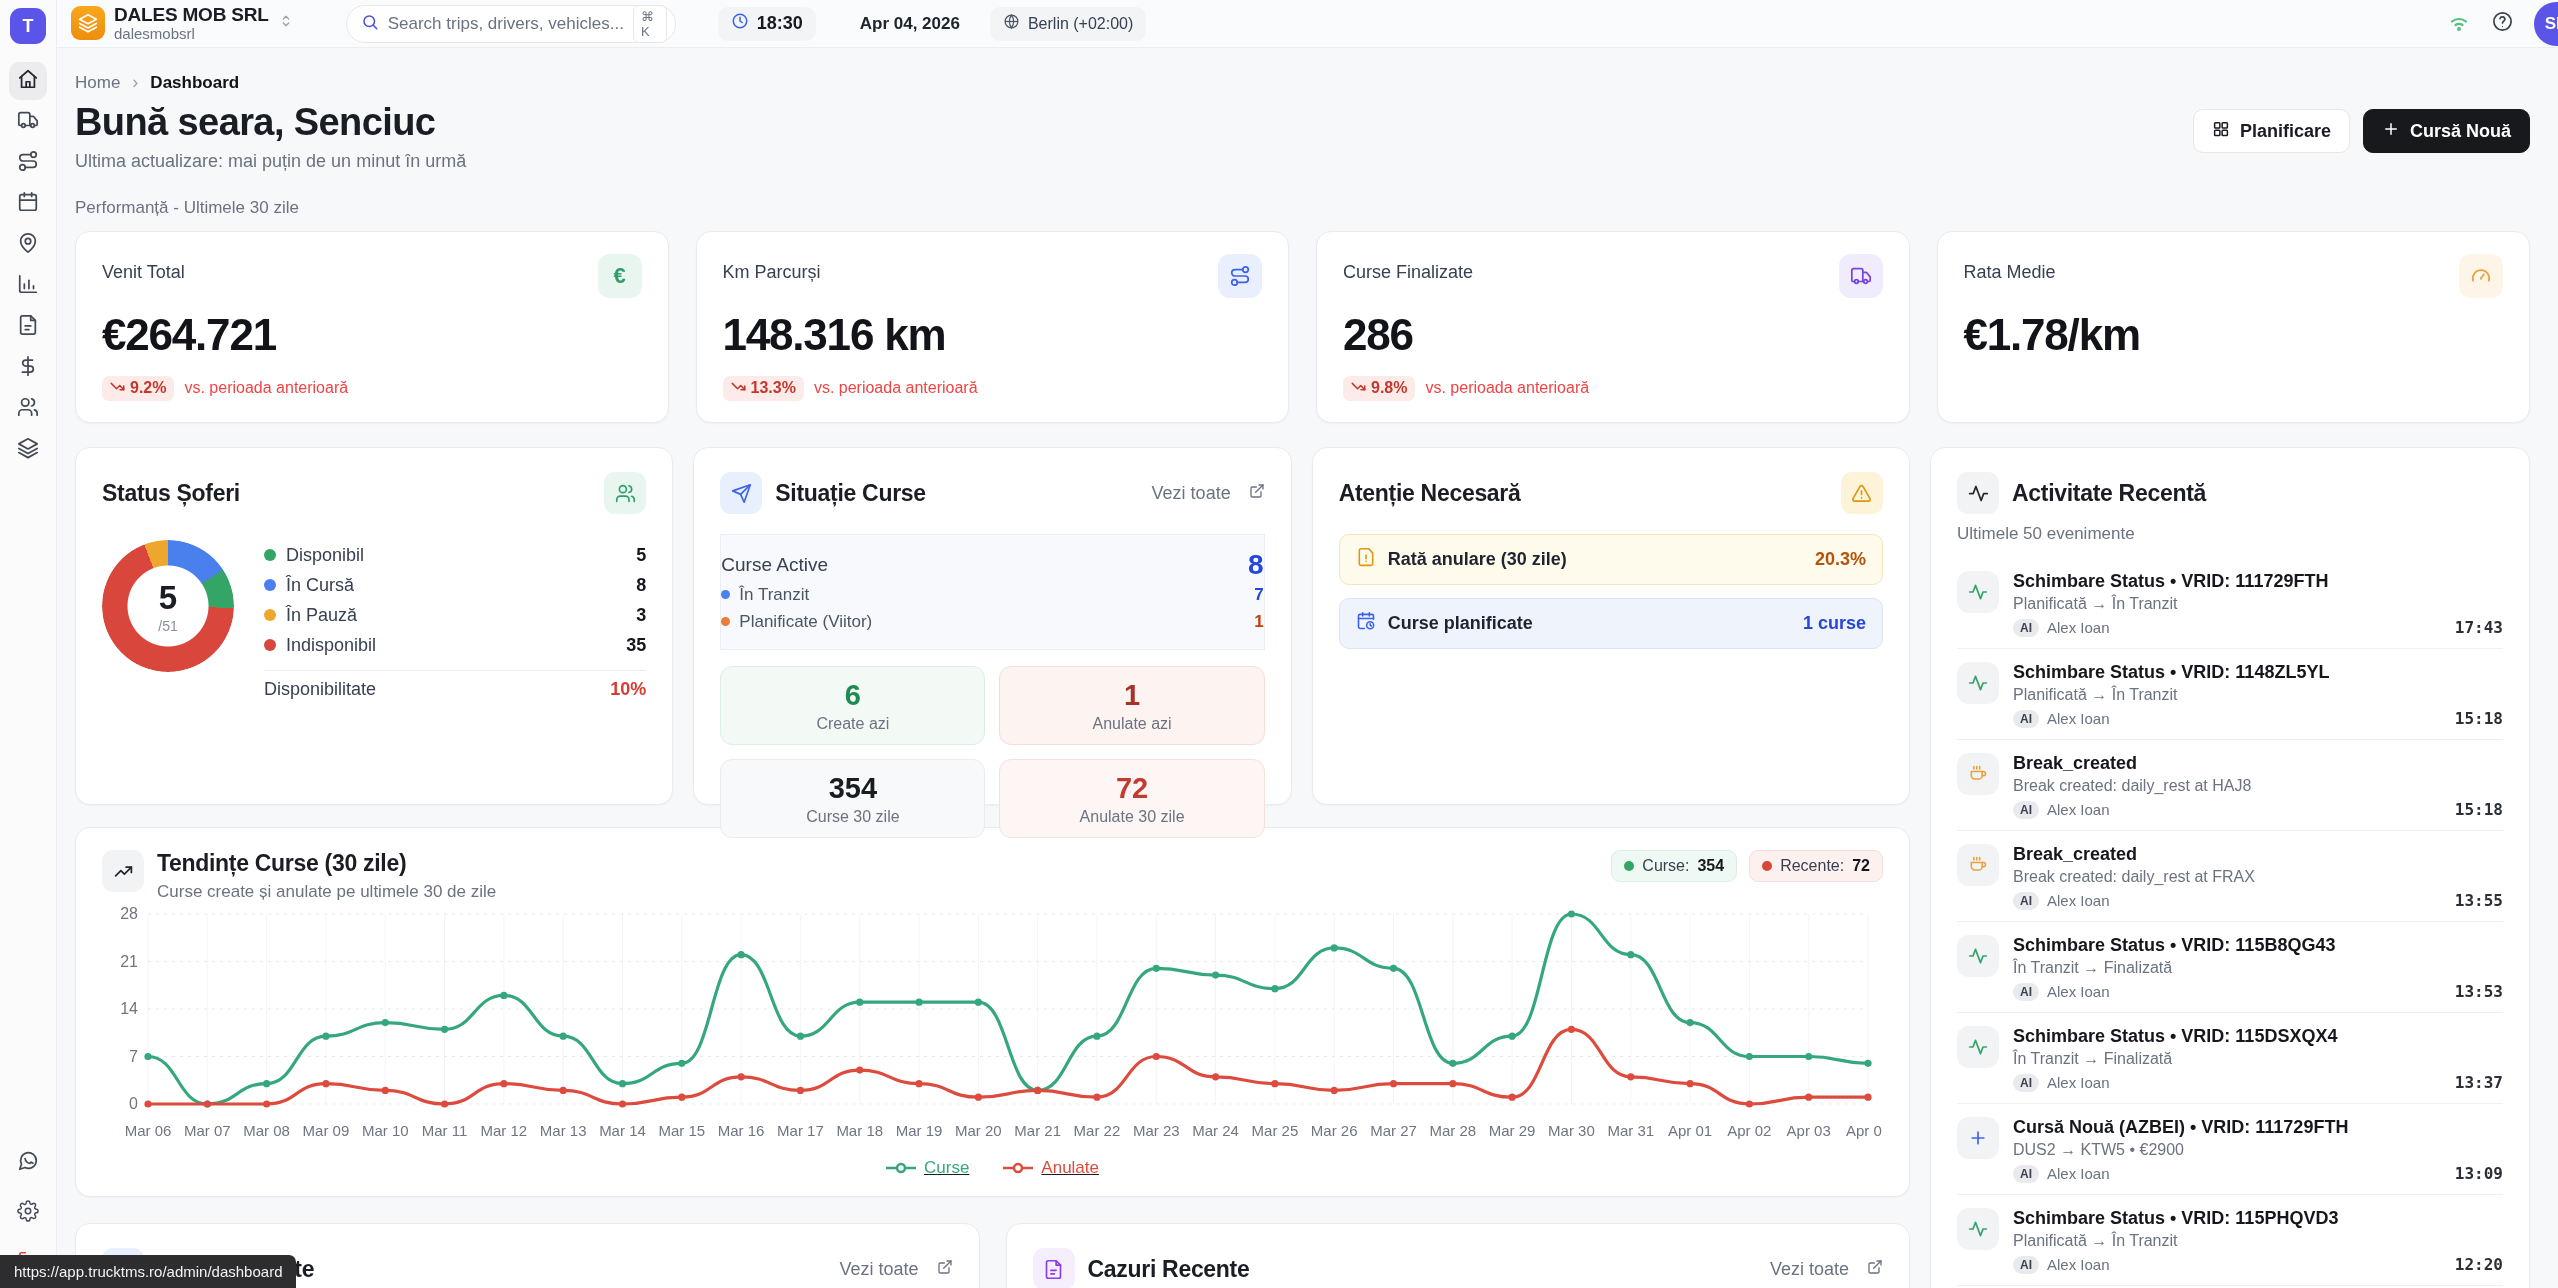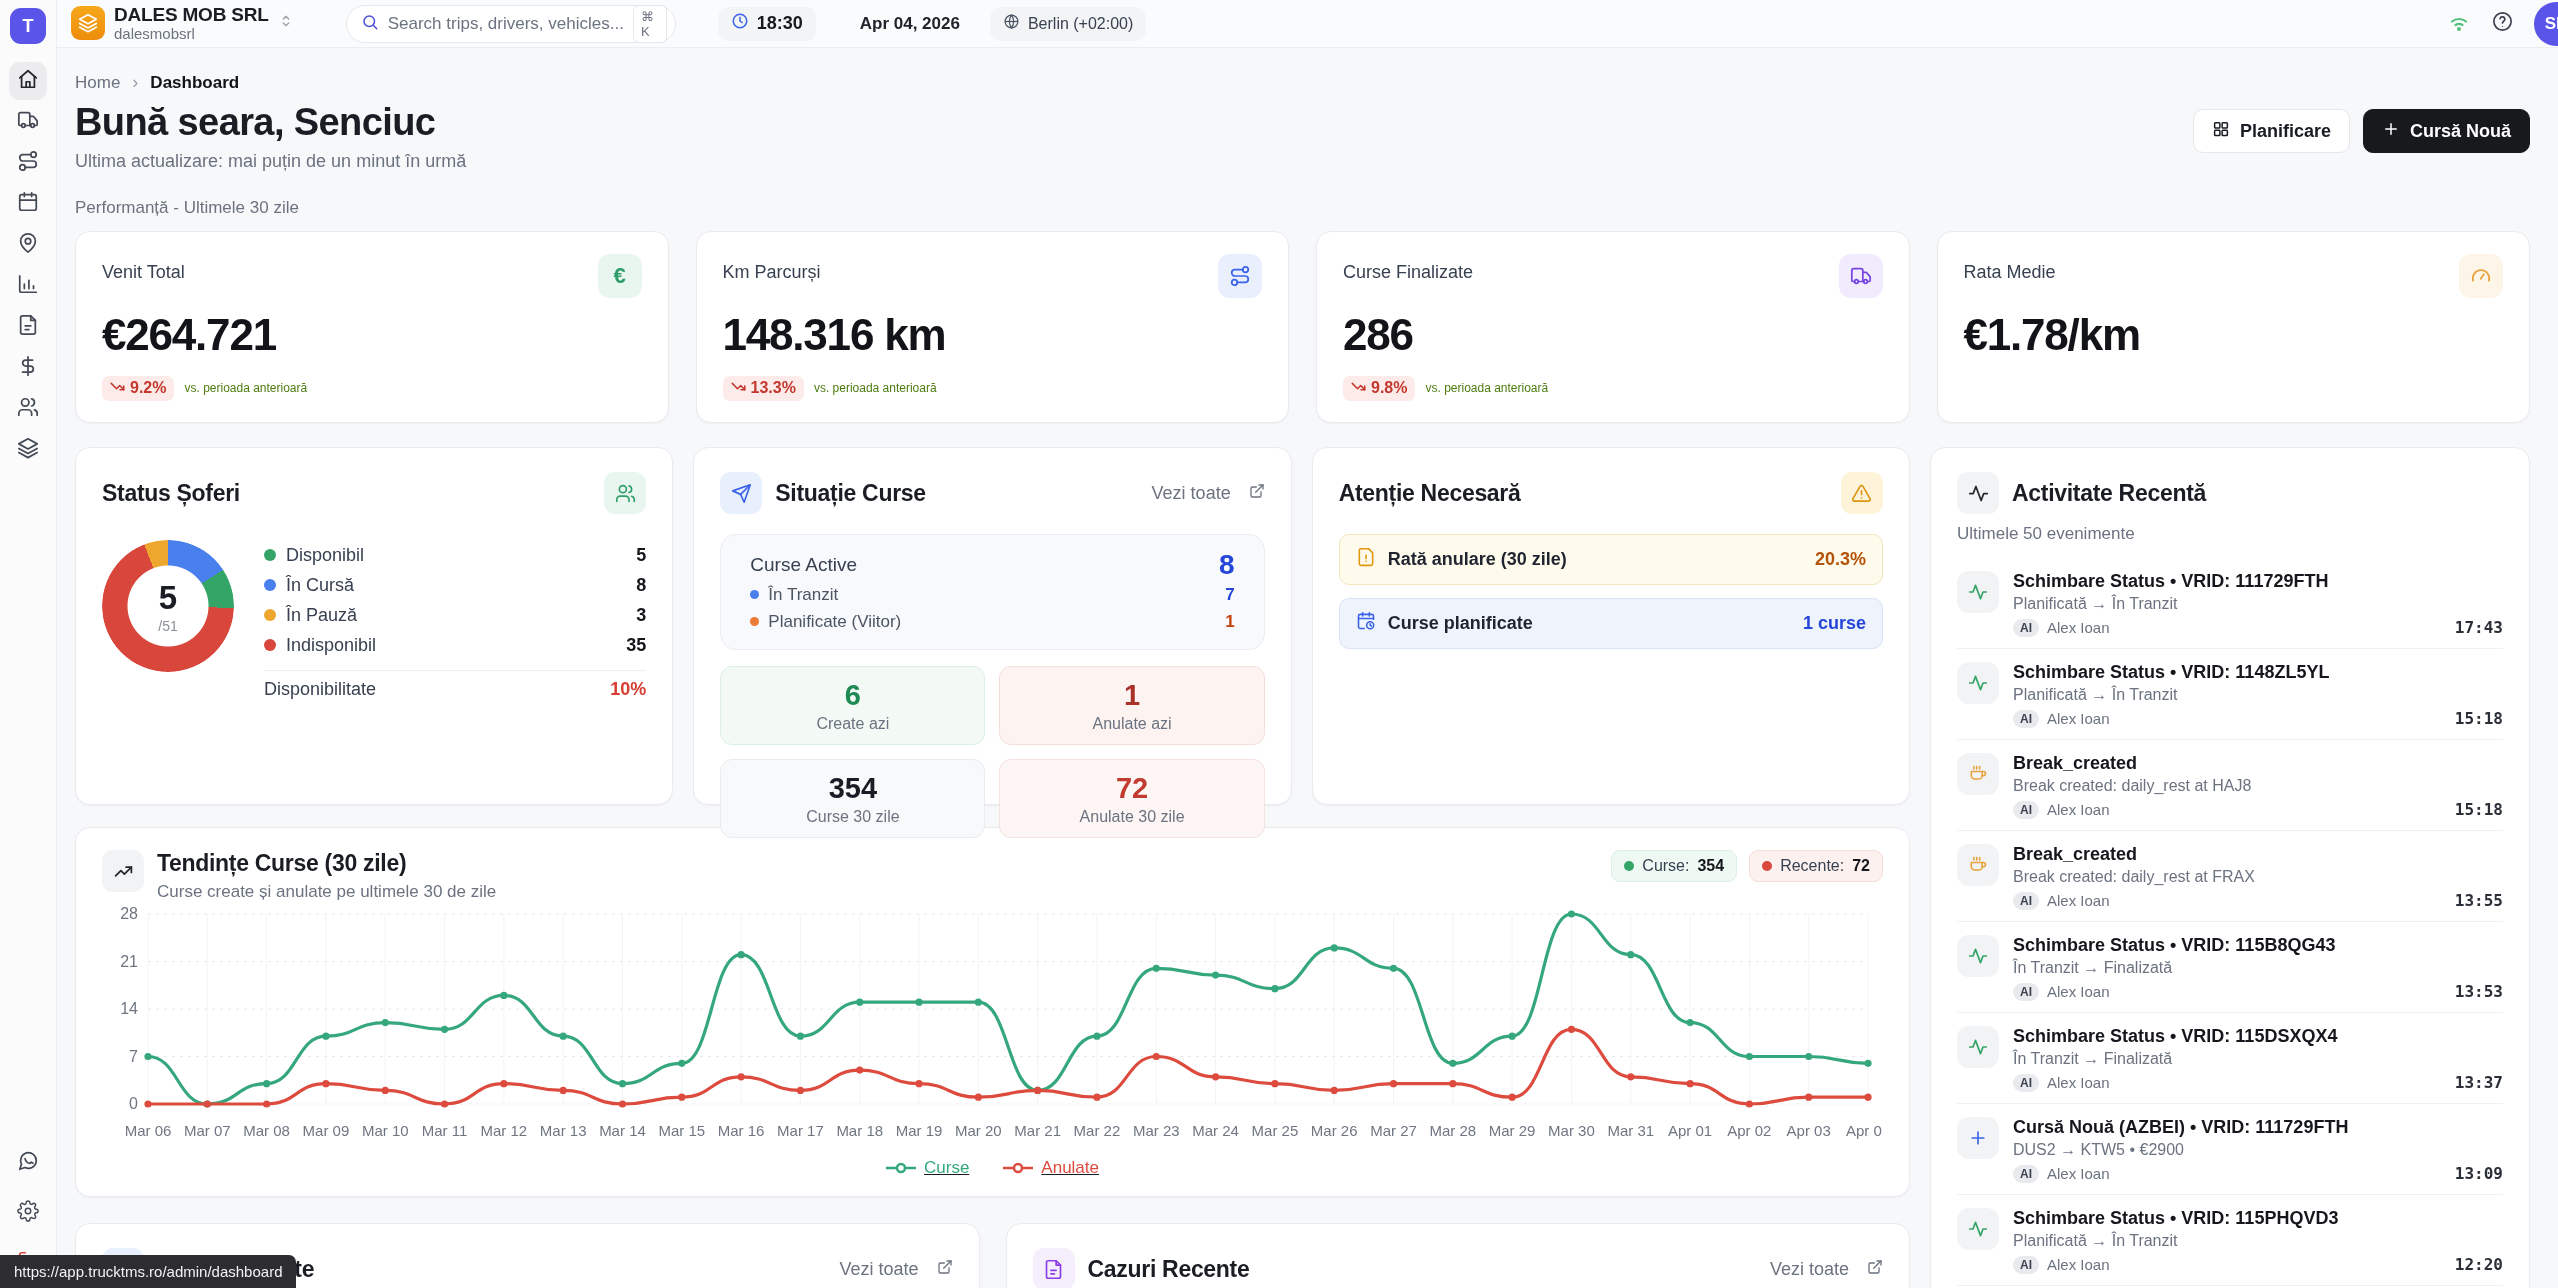--- a/index.html
+++ b/index.html
@@ -64,21 +64,21 @@
   .kpi-card { padding:22px 26px; }
   .kpi-top { display:flex; align-items:flex-start; }
   .kpi-label { font-size:18px; color:#374151; padding-top:8px; }
   .kpi-icon { margin-left:auto; width:44px; height:44px; border-radius:12px; display:flex; align-items:center; justify-content:center; }
   .kpi-icon svg { width:22px; height:22px; }
   .euro-glyph { font-size:22px; font-weight:600; }
   .kpi-value { margin-top:12px; font-size:44px; font-weight:bold; letter-spacing:-1.2px; color:#121419; }
   .kpi-delta-row { margin-top:16px; display:flex; align-items:center; gap:10px; height:24px; }
   .kpi-badge { display:flex; align-items:center; gap:5px; background:#fcebe9; color:#c4372d; font-size:16px; font-weight:bold; border-radius:7px; padding:3px 8px; }
   .kpi-badge svg { width:15px; height:15px; }
-  .kpi-note { font-size:12px; color:#4d7c0f; }
+  .kpi-note { font-size:16px; color:#ef4444; }
 
   
   .main-row { margin-top:24px; display:flex; gap:20px; align-items:flex-start; }
   .left-col { flex:1; min-width:0; }
   .right-col { width:600px; flex-shrink:0; }
   .row2-grid { display:grid; grid-template-columns:repeat(3,1fr); gap:20px; }
   .row2-card { height:358px; padding:24px 26px; }
   .card-head { display:flex; align-items:center; gap:13px; }
   .card-title { font-size:23px; font-weight:bold; letter-spacing:-0.3px; }
   .head-icon { width:42px; height:42px; border-radius:11px; display:flex; align-items:center; justify-content:center; }
@@ -97,21 +97,21 @@
   .donut-center .small { font-size:14px; color:#8a8f98; margin-top:1px; }
   .ds-legend { flex:1; }
   .ds-row { display:flex; align-items:center; gap:10px; height:30px; font-size:18px; color:#374151; }
   .ds-dot { width:12px; height:12px; border-radius:50%; }
   .ds-val { margin-left:auto; font-weight:bold; color:#15171c; }
   .ds-divider { border-top:1px solid #eceef1; margin:10px 0 8px; }
   .ds-avail { display:flex; font-size:18px; color:#374151; }
   .ds-avail b { margin-left:auto; color:#d63c31; }
 
   
-  .active-box { margin-top:20px; background:#f7f9fc; border:1px solid #e9edf4; border-radius:16px; padding:14px 29px; }
+  .active-box { margin-top:20px; background:#f7f9fc; border:1px solid #e9edf4; border-radius:0; padding:14px 0; }
   .ab-main { display:flex; align-items:center; font-size:19px; color:#374151; }
   .ab-main b { margin-left:auto; font-size:28px; color:#2546d8; }
   .ab-row { display:flex; align-items:center; gap:9px; font-size:17px; color:#4b5563; height:27px; }
   .ab-dot { width:9px; height:9px; border-radius:50%; }
   .ab-val { margin-left:auto; font-weight:bold; }
   .stat-grid { margin-top:16px; display:grid; grid-template-columns:1fr 1fr; gap:14px; }
   .stat-box { border-radius:12px; border:1px solid; text-align:center; padding:12px 6px 11px; }
   .stat-box .num { font-size:29px; font-weight:bold; }
   .stat-box .lbl { font-size:16px; color:#6b7280; margin-top:3px; }
 

